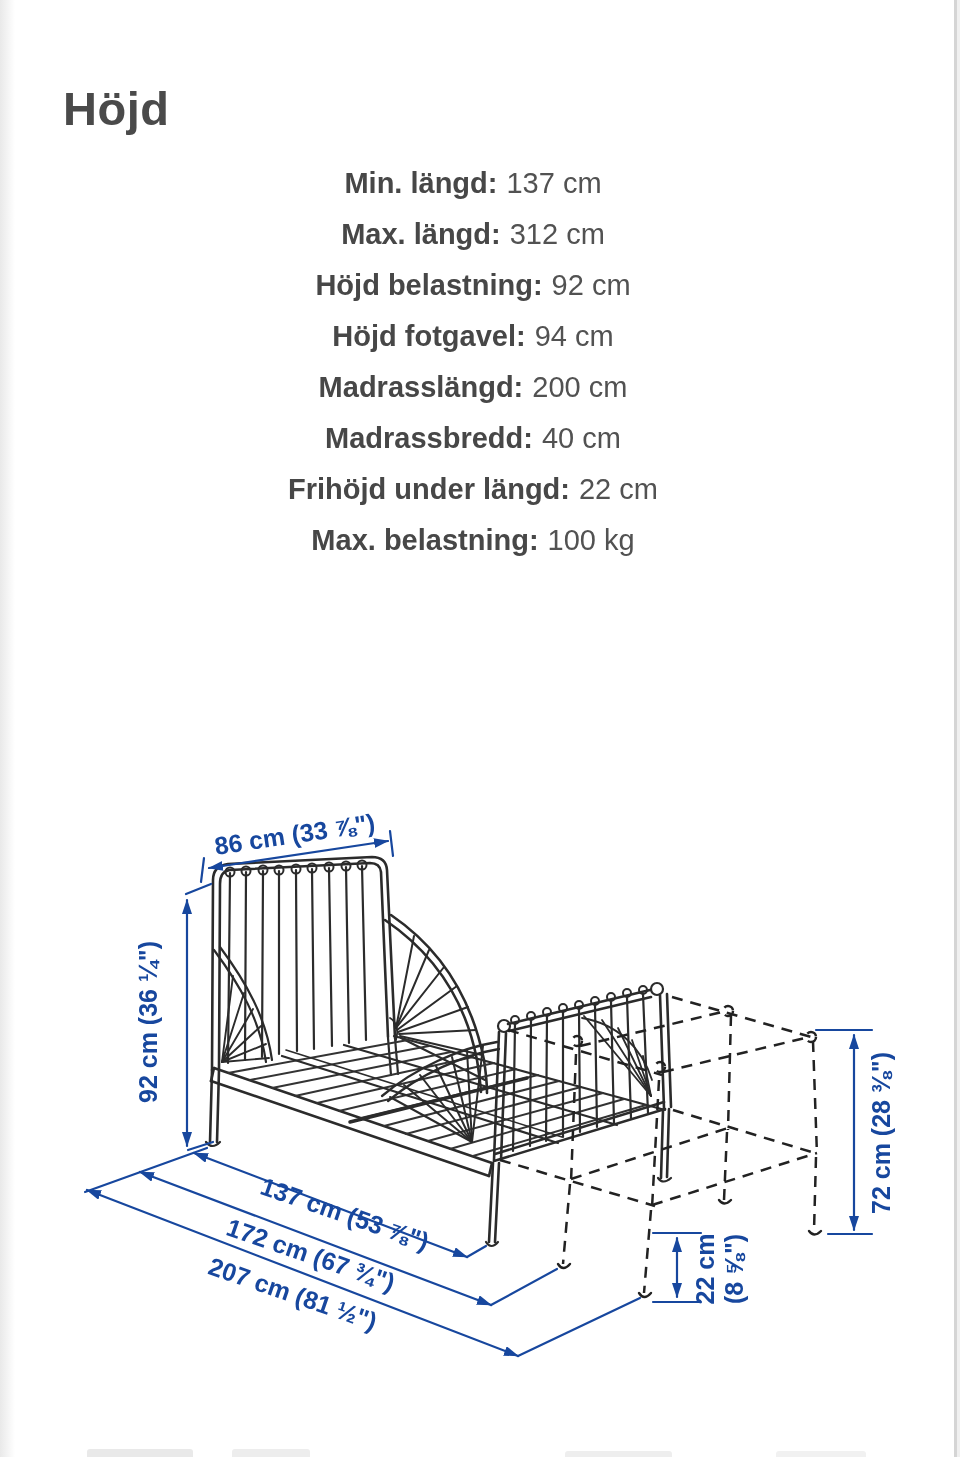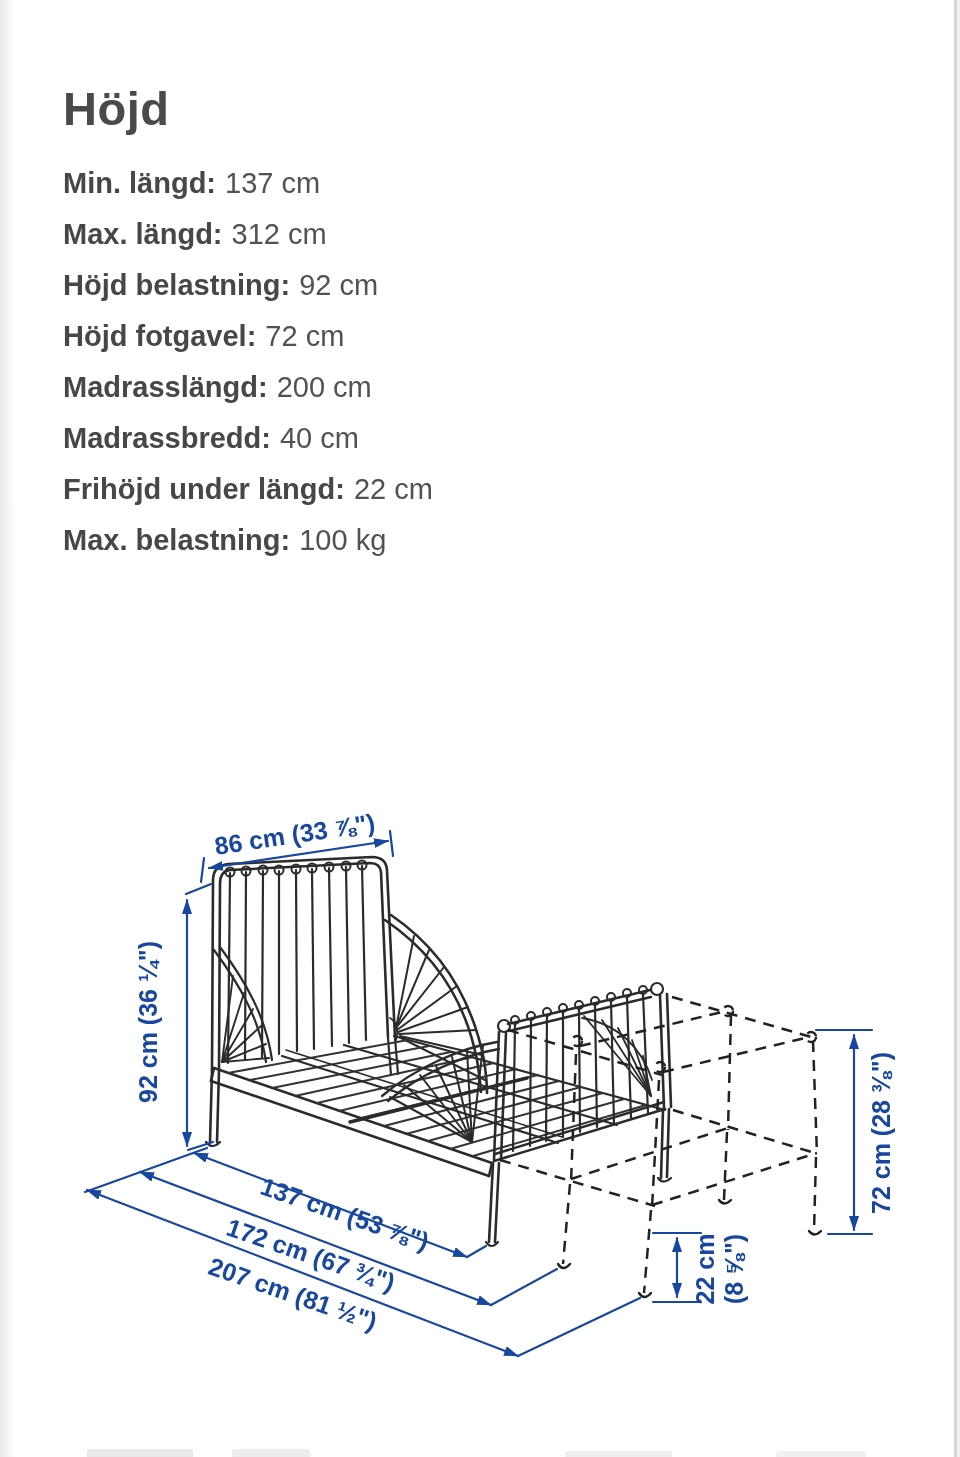--- a/index.html
+++ b/index.html
@@ -15,21 +15,21 @@
     position:absolute;left:954px;top:0;width:3px;height:1457px;background:#d5d5d5;
   }
   .right-edge-pad{
     position:absolute;left:957px;top:0;width:3px;height:1457px;background:#f0f0f0;
   }
   .page-title{
     position:absolute;left:63px;top:50px;
     font-size:47px;font-weight:700;color:#4a4a4a;letter-spacing:0.5px;
   }
   .specs{
-    position:absolute;left:63px;top:158px;width:820px;
+    position:absolute;left:63px;top:158px;width:820px;text-align:center;
   }
   .spec-row{
     font-size:29px;line-height:51px;color:#4d4d4d;white-space:nowrap;
   }
   .spec-label{font-weight:700;color:#474747;}
   .spec-value{font-weight:400;color:#525252;margin-left:9px;}
   .diagram{
     position:absolute;left:0;top:790px;width:960px;height:660px;
   }
   .diagram text{
@@ -46,21 +46,21 @@
 <div class="left-edge"></div>
 <div class="right-edge-line"></div>
 <div class="right-edge-pad"></div>
 
 <h1 class="page-title">Höjd</h1>
 
 <div class="specs">
   <div class="spec-row"><span class="spec-label">Min. längd:</span><span class="spec-value">137 cm</span></div>
   <div class="spec-row"><span class="spec-label">Max. längd:</span><span class="spec-value">312 cm</span></div>
   <div class="spec-row"><span class="spec-label">Höjd belastning:</span><span class="spec-value">92 cm</span></div>
-  <div class="spec-row"><span class="spec-label">Höjd fotgavel:</span><span class="spec-value">72 cm</span></div>
+  <div class="spec-row"><span class="spec-label">Höjd fotgavel:</span><span class="spec-value">94 cm</span></div>
   <div class="spec-row"><span class="spec-label">Madrasslängd:</span><span class="spec-value">200 cm</span></div>
   <div class="spec-row"><span class="spec-label">Madrassbredd:</span><span class="spec-value">40 cm</span></div>
   <div class="spec-row"><span class="spec-label">Frihöjd under längd:</span><span class="spec-value">22 cm</span></div>
   <div class="spec-row"><span class="spec-label">Max. belastning:</span><span class="spec-value">100 kg</span></div>
 </div>
 
 <svg class="diagram" viewBox="0 790 960 660" width="960" height="660" xmlns="http://www.w3.org/2000/svg">
   <defs>
     <marker id="ah" markerUnits="userSpaceOnUse" markerWidth="16" markerHeight="14" refX="14" refY="5" orient="auto-start-reverse">
       <path d="M0,0 L15,5 L0,10 z" fill="#17479e"></path>

